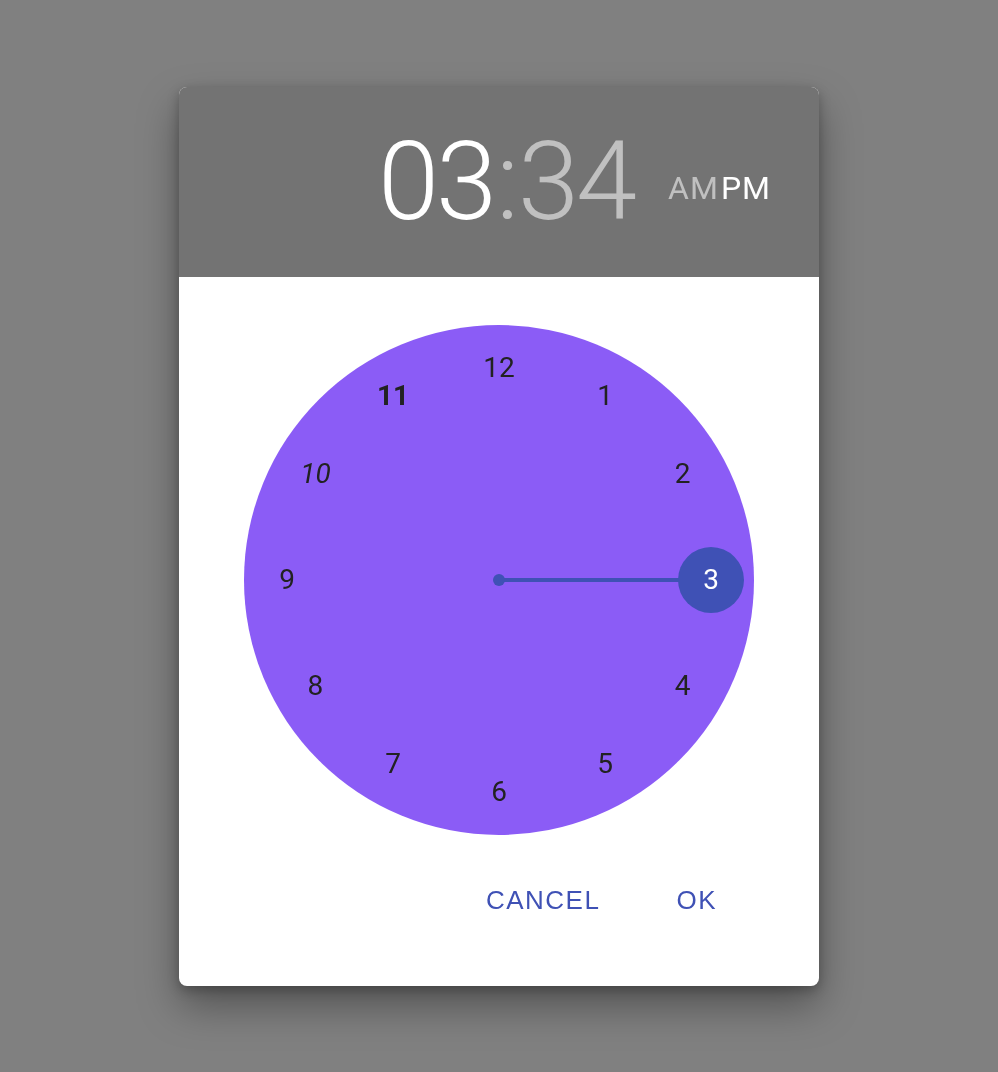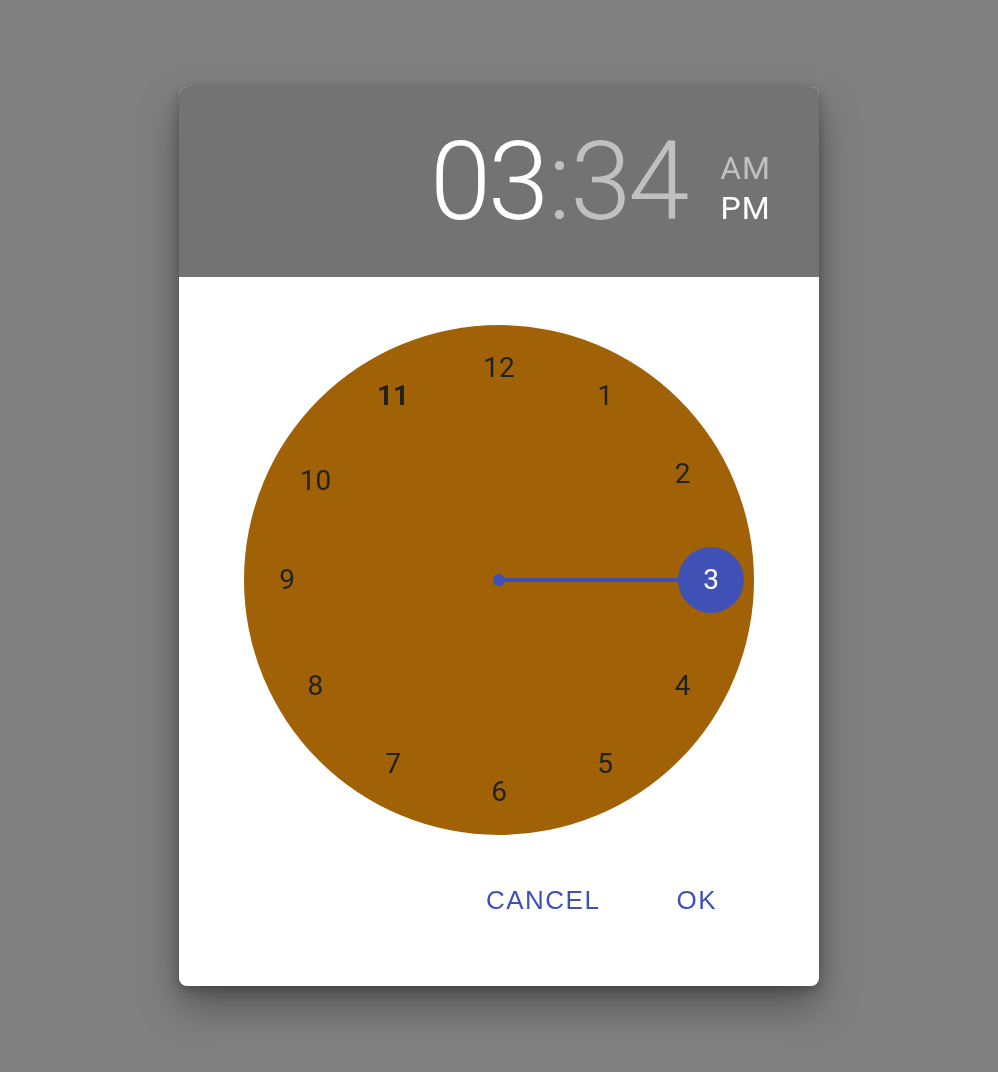--- a/index.html
+++ b/index.html
@@ -44,24 +44,23 @@
     }
     .time-colon {
       color: rgba(255,255,255,0.55);
       margin: 0 2px;
     }
     .time-minutes {
       color: rgba(255,255,255,0.55);
     }
     .ampm {
       display: flex;
-      flex-direction: column;
       margin-left: 22px;
       gap: 2px;
-      align-items: center;
+      align-items: flex-end;
       margin-top: 12px;
     }
     .ampm span {
       font-size: 32px;
       font-weight: 400;
       letter-spacing: 1px;
       cursor: pointer;
     }
     .ampm-am {
       color: rgba(255,255,255,0.55);
@@ -71,21 +70,21 @@
     }
     .body {
       padding: 48px 48px 24px 48px;
       display: flex;
       flex-direction: column;
       align-items: center;
     }
     .clock {
       width: 510px;
       height: 510px;
-      background: #a16207;
+      background: #8b5cf6;
       border-radius: 50%;
       position: relative;
     }
     .clock-center {
       position: absolute;
       left: 50%;
       top: 50%;
       width: 12px;
       height: 12px;
       background: #3f51b5;
@@ -170,21 +169,21 @@
     <div class="clock-num" style="left: 255px; top: 43px;">12</div>
         <div class="clock-num" style="left: 361px; top: 71.4026px;">1</div>
         <div class="clock-num" style="left: 438.597px; top: 149px;">2</div>
         <div class="clock-num selected" style="left: 467px; top: 255px;">3</div>
         <div class="clock-num" style="left: 438.597px; top: 361px;">4</div>
         <div class="clock-num" style="left: 361px; top: 438.597px;">5</div>
         <div class="clock-num" style="left: 255px; top: 467px;">6</div>
         <div class="clock-num" style="left: 149px; top: 438.597px;">7</div>
         <div class="clock-num" style="left: 71.4026px; top: 361px;">8</div>
         <div class="clock-num" style="left: 43px; top: 255px;">9</div>
-        <div class="clock-num" style="left: 71.4026px; top: 156px;">10</div>
+        <div class="clock-num" style="left: 71.4026px; top: 149px; font-style: italic;">10</div>
         <div class="clock-num" style="left: 149px; top: 71.4026px; font-weight: bold;">11</div>
       </div>
     <div class="actions">
       <button class="action-btn">CANCEL</button>
       <button class="action-btn">OK</button>
     </div>
   </div>
 </div>
 
 </body></html>

